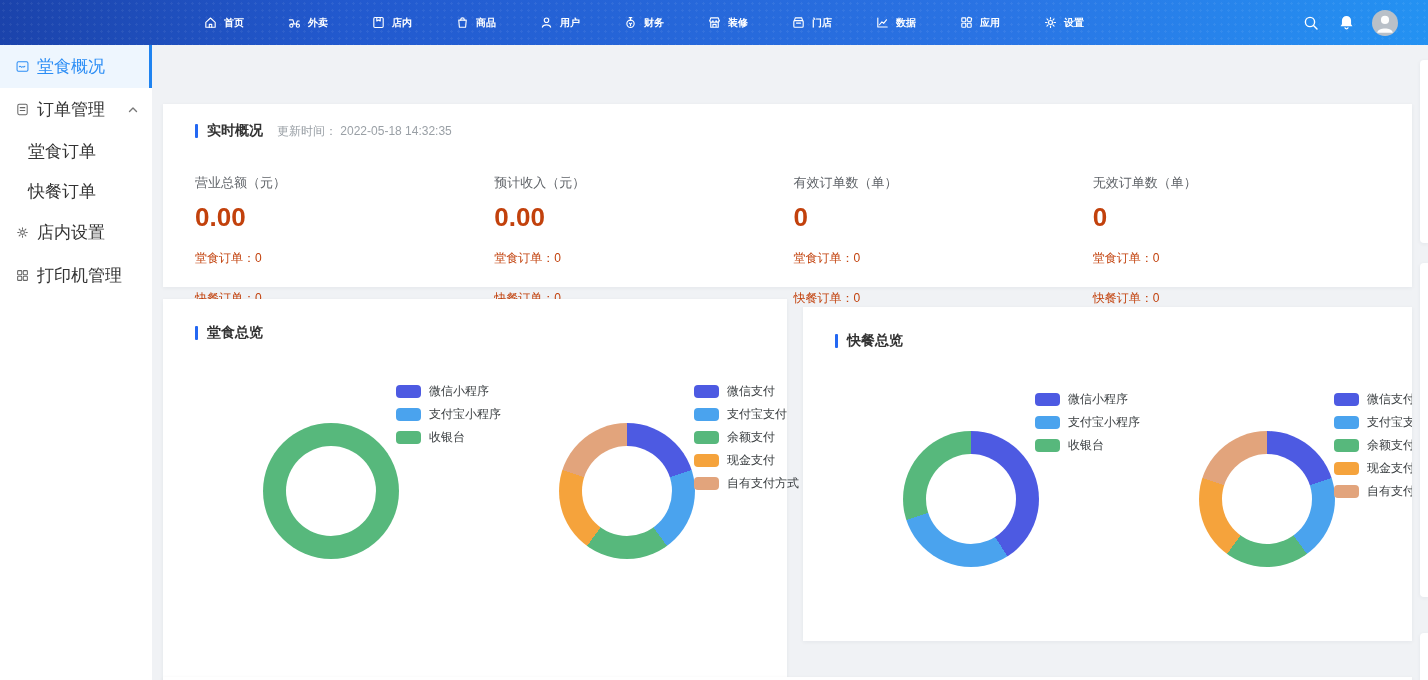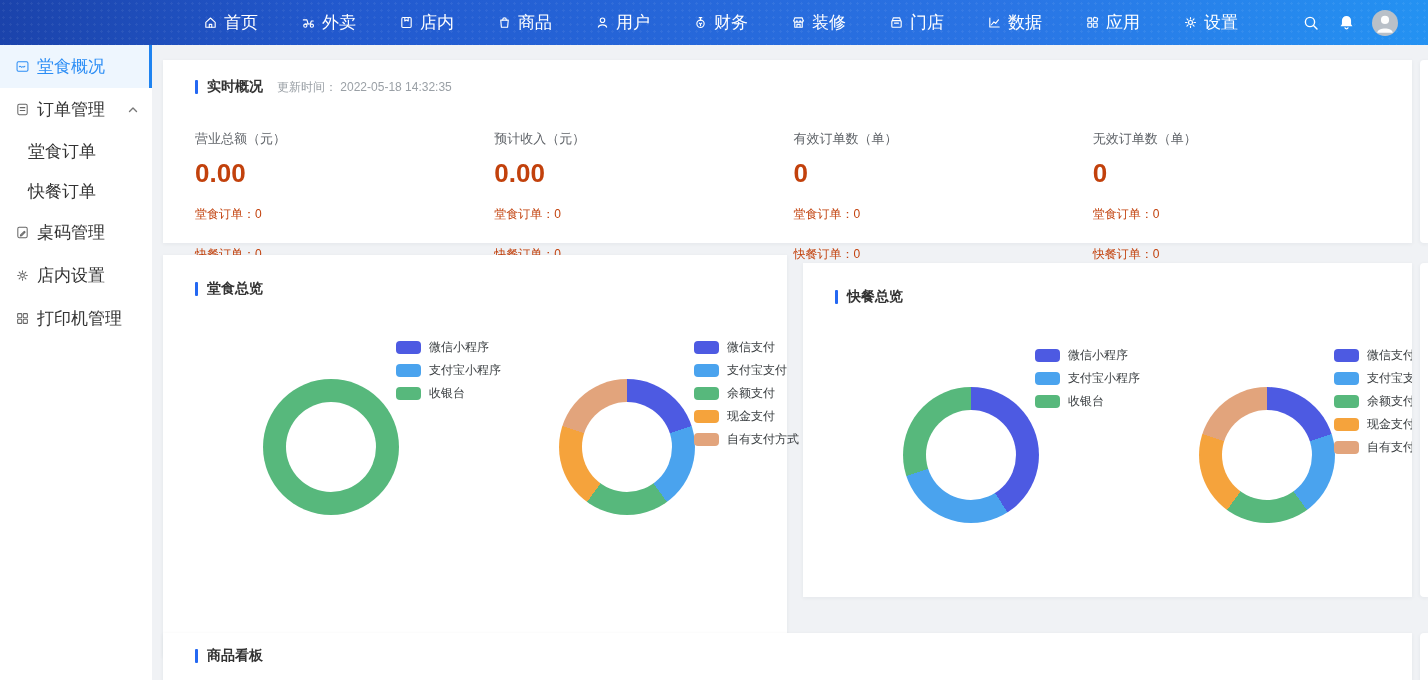--- a/index.html
+++ b/index.html
@@ -8,40 +8,40 @@
 
   
   .header {
     position:absolute; top:0; left:0; width:1428px; height:45px;
     background-image: radial-gradient(rgba(255,255,255,.06) 1px, transparent 1.3px),
       linear-gradient(90deg,#1b43ab 0%,#1e4cb8 9%,#2259ce 24%,#2a74e4 70%,#2492f2 100%);
     background-size:7px 7px, 100% 100%;
     display:flex; align-items:center;
   }
   .nav { display:flex; gap:43px; margin-left:203px; }
-  .nav-item { display:flex; align-items:center; gap:6px; color:#fff; font-size:17px; cursor:pointer; white-space:nowrap; }
+  .nav-item { display:flex; align-items:center; gap:6px; color:#fff; font-size:10px; cursor:pointer; white-space:nowrap;font-weight:bold; }
   .nav-item svg { width:15px; height:15px; stroke:#fff; fill:none; stroke-width:1.2; stroke-linecap:round; stroke-linejoin:round; }
   .header-right { position:absolute; right:30px; top:0; height:45px; display:flex; align-items:center; gap:17px; }
   .hicon { width:18px; height:18px; cursor:pointer; display:flex; align-items:center; justify-content:center; }
   .avatar { width:26px; height:26px; border-radius:50%; background:#b9c0c8; display:flex; align-items:center; justify-content:center; cursor:pointer; overflow:hidden; }
 
   
   .sidebar { position:absolute; top:45px; left:0; width:152px; bottom:0; background:#fff; }
   .side-item { height:43px; display:flex; align-items:center; padding-left:15px; gap:7px; font-size:17px; color:#333; cursor:pointer; position:relative; }
   .side-item svg { width:15px; height:15px; stroke:#666; fill:none; stroke-width:1.1; stroke-linecap:round; stroke-linejoin:round; flex:none; }
   .side-item.active { background:#eef6fe; color:#2b8df5; }
   .side-item.active svg { stroke:#2b8df5; }
   .side-item.active::after { content:""; position:absolute; right:0; top:0; width:3px; height:100%; background:#1f83f0; }
   .side-item.sub { padding-left:28px; height:40px; }
   .chevron { margin-left:auto; margin-right:14px; }
   .chevron svg { width:10px; height:10px; stroke:#777; stroke-width:1.4; }
 
   
   .main { position:absolute; left:152px; top:45px; right:0; bottom:0; background:#f0f2f5; }
-  .card { position:absolute; background:#fff; border-radius:0; box-shadow:0 1px 4px rgba(31,45,61,.06); }
+  .card { position:absolute; background:#fff; border-radius:0; box-shadow:0 1px 4px rgba(31,45,61,.06);margin-top:44px; }
   #card-overview { left:11px; top:15px; width:1249px; height:183px; }
   #panel-dinein  { left:11px; top:210px; width:624px; height:402px; }
   #panel-fastfood{ left:651px; top:218px; width:609px; height:334px; overflow:hidden; }
   #card-products { left:11px; top:588px; width:1249px; height:130px; }
   .sliver { position:absolute; right:0; width:8px; background:#fff; border-radius:4px 0 0 4px; box-shadow:0 1px 4px rgba(31,45,61,.06); }
 
   .section-title { display:flex; align-items:center; font-size:14px; font-weight:bold; color:#333; }
   .title-bar { width:3px; height:14px; background:#2468f2; margin-right:9px; border-radius:1px; }
 
   .overview-head { position:absolute; left:32px; top:18px; display:flex; align-items:center; }
@@ -193,27 +193,20 @@
     </span>
   </div>
   <div class="side-item sub">
     <span>堂食订单</span>
   </div>
   <div class="side-item sub">
     <span>快餐订单</span>
   </div>
   <div class="side-item">
     <svg viewBox="0 0 16 16">
-        <rect x="3" y="2.5" width="10" height="11" rx="1.4"></rect>
-        <path d="M6 10.6l3.9-3.9.9.9-3.9 3.9-1.2.3z"></path>
-      </svg>
-    <span>桌码管理</span>
-  </div>
-  <div class="side-item">
-    <svg viewBox="0 0 16 16">
         <circle cx="8" cy="8" r="2"></circle>
         <path d="M8 2.9v1.5M8 11.6v1.5M2.9 8h1.5M11.6 8h1.5M4.4 4.4l1.1 1.1M10.5 10.5l1.1 1.1M11.6 4.4l-1.1 1.1M5.5 10.5l-1.1 1.1"></path>
       </svg>
     <span>店内设置</span>
   </div>
   <div class="side-item">
     <svg viewBox="0 0 16 16">
         <rect x="2.8" y="2.8" width="4.4" height="4.4" rx=".8"></rect>
         <rect x="8.8" y="2.8" width="4.4" height="4.4" rx=".8"></rect>
         <rect x="2.8" y="8.8" width="4.4" height="4.4" rx=".8"></rect>

